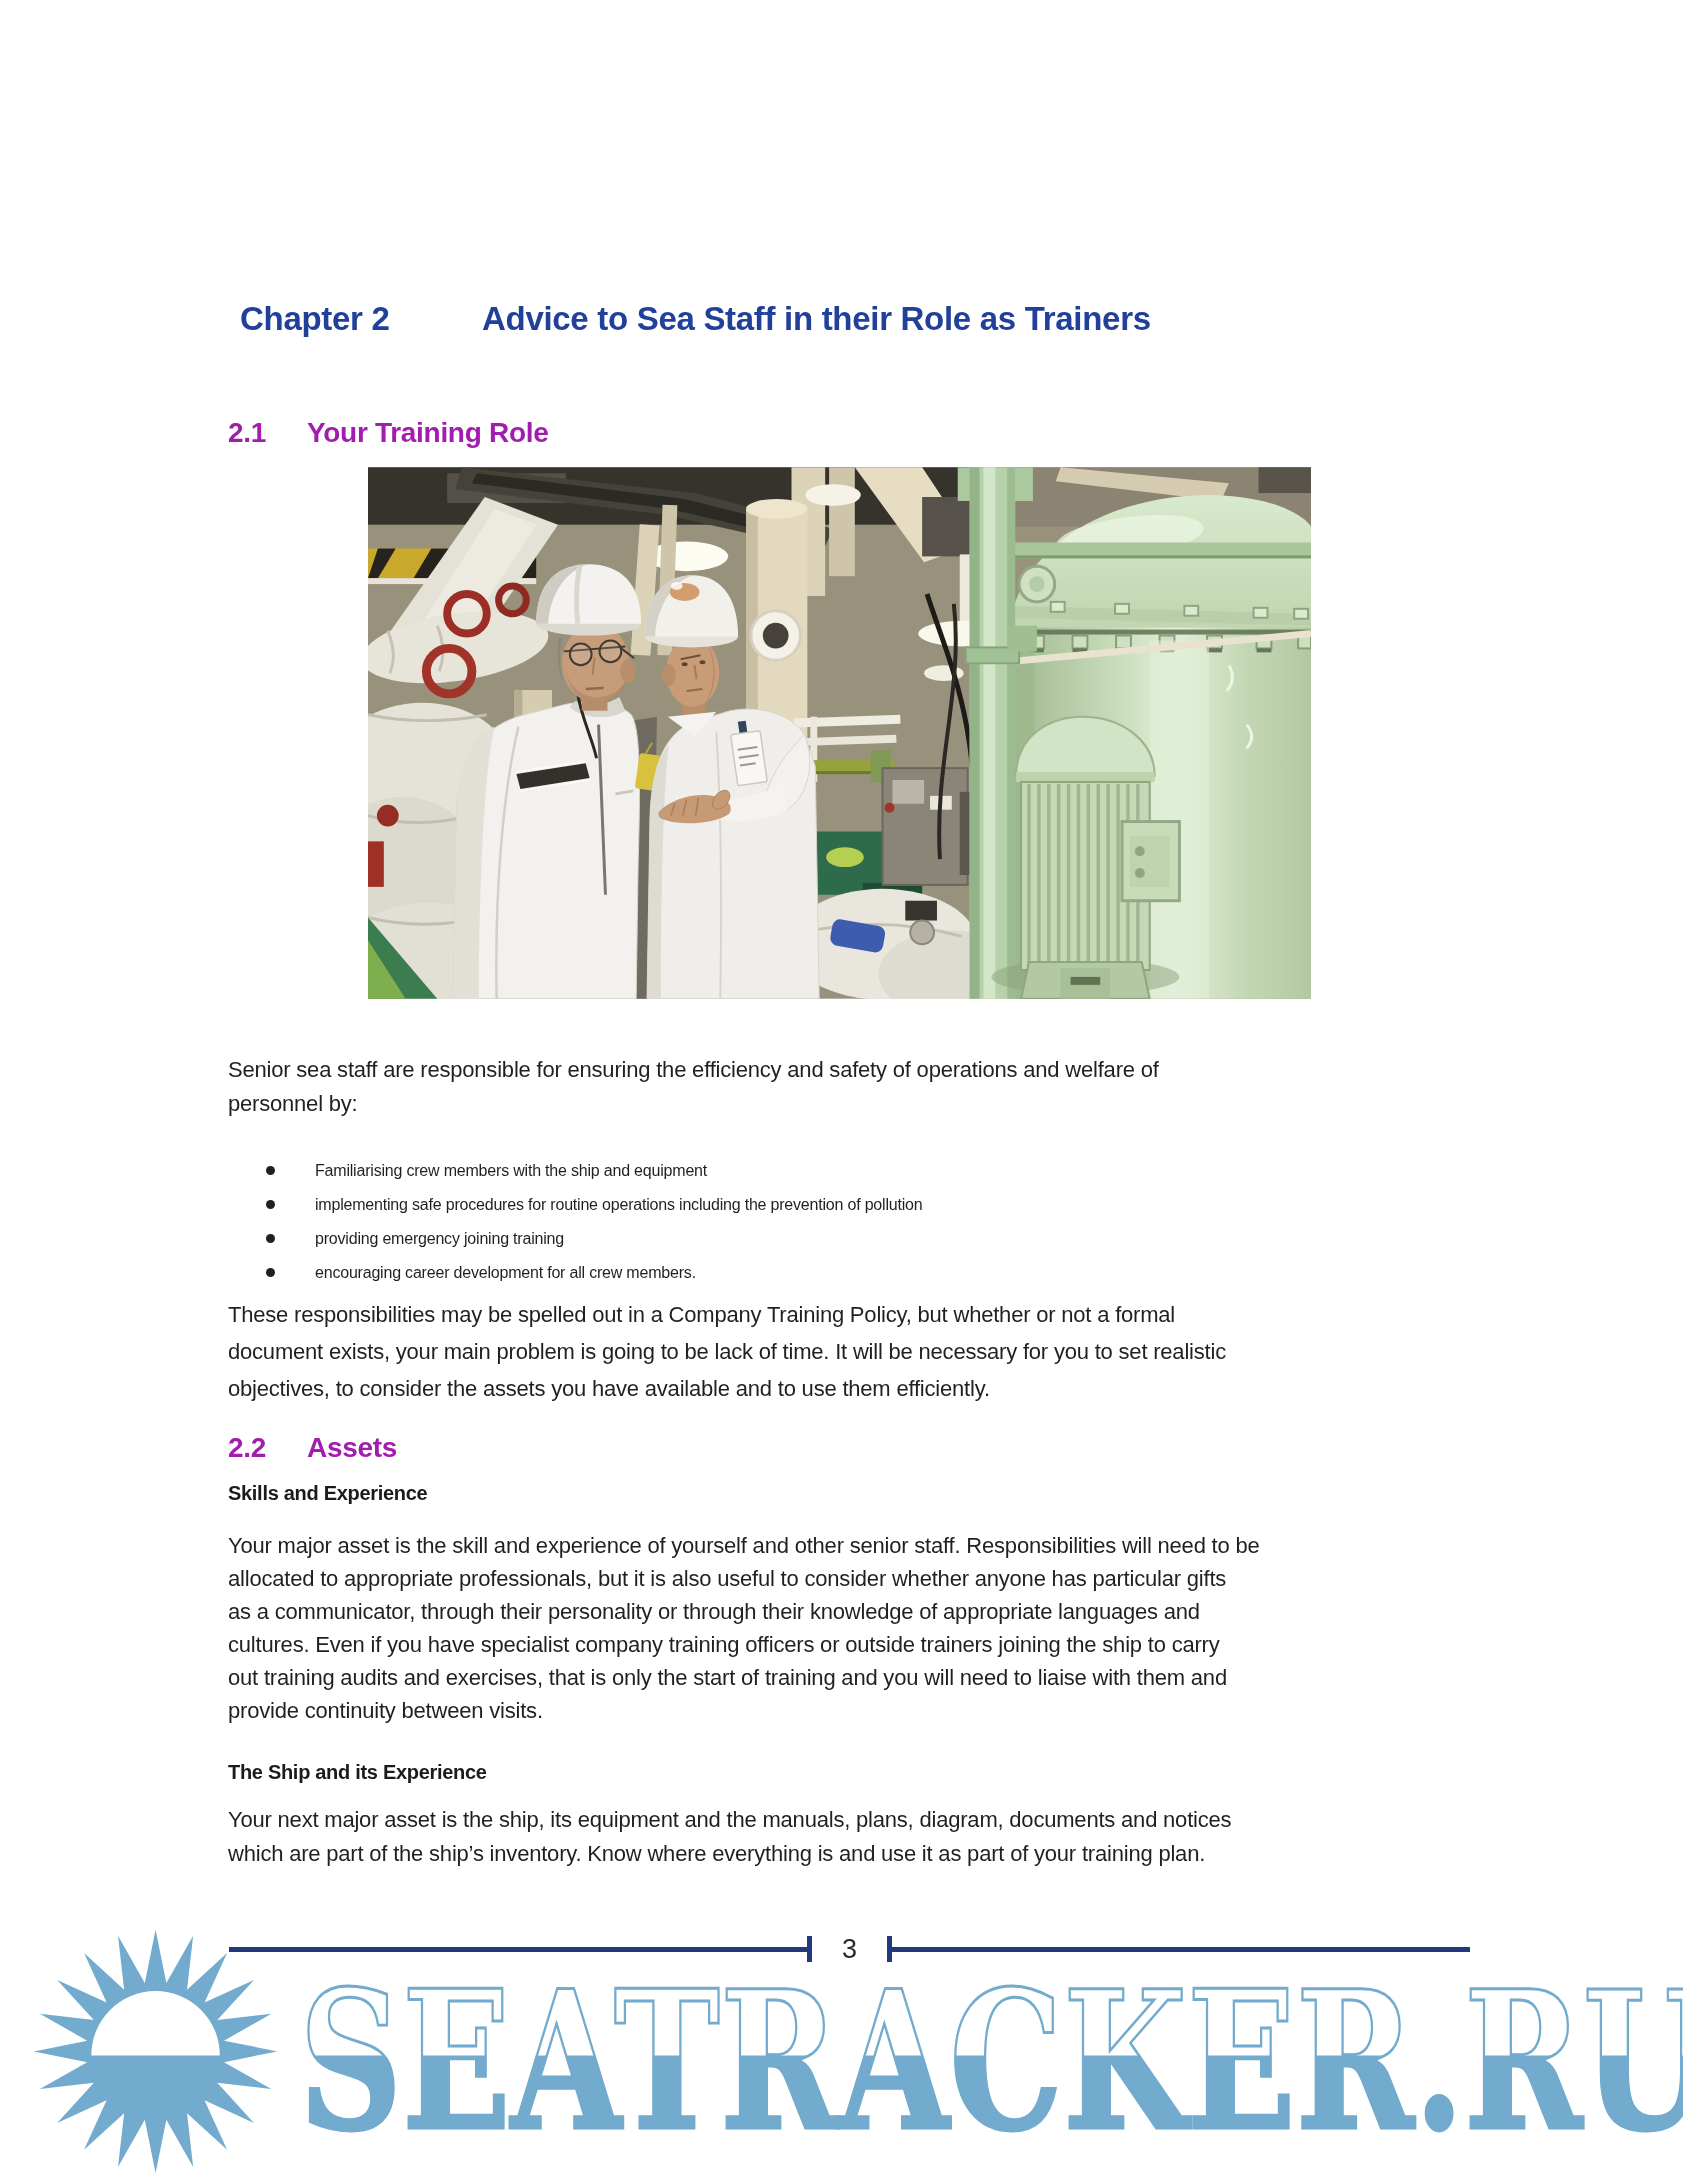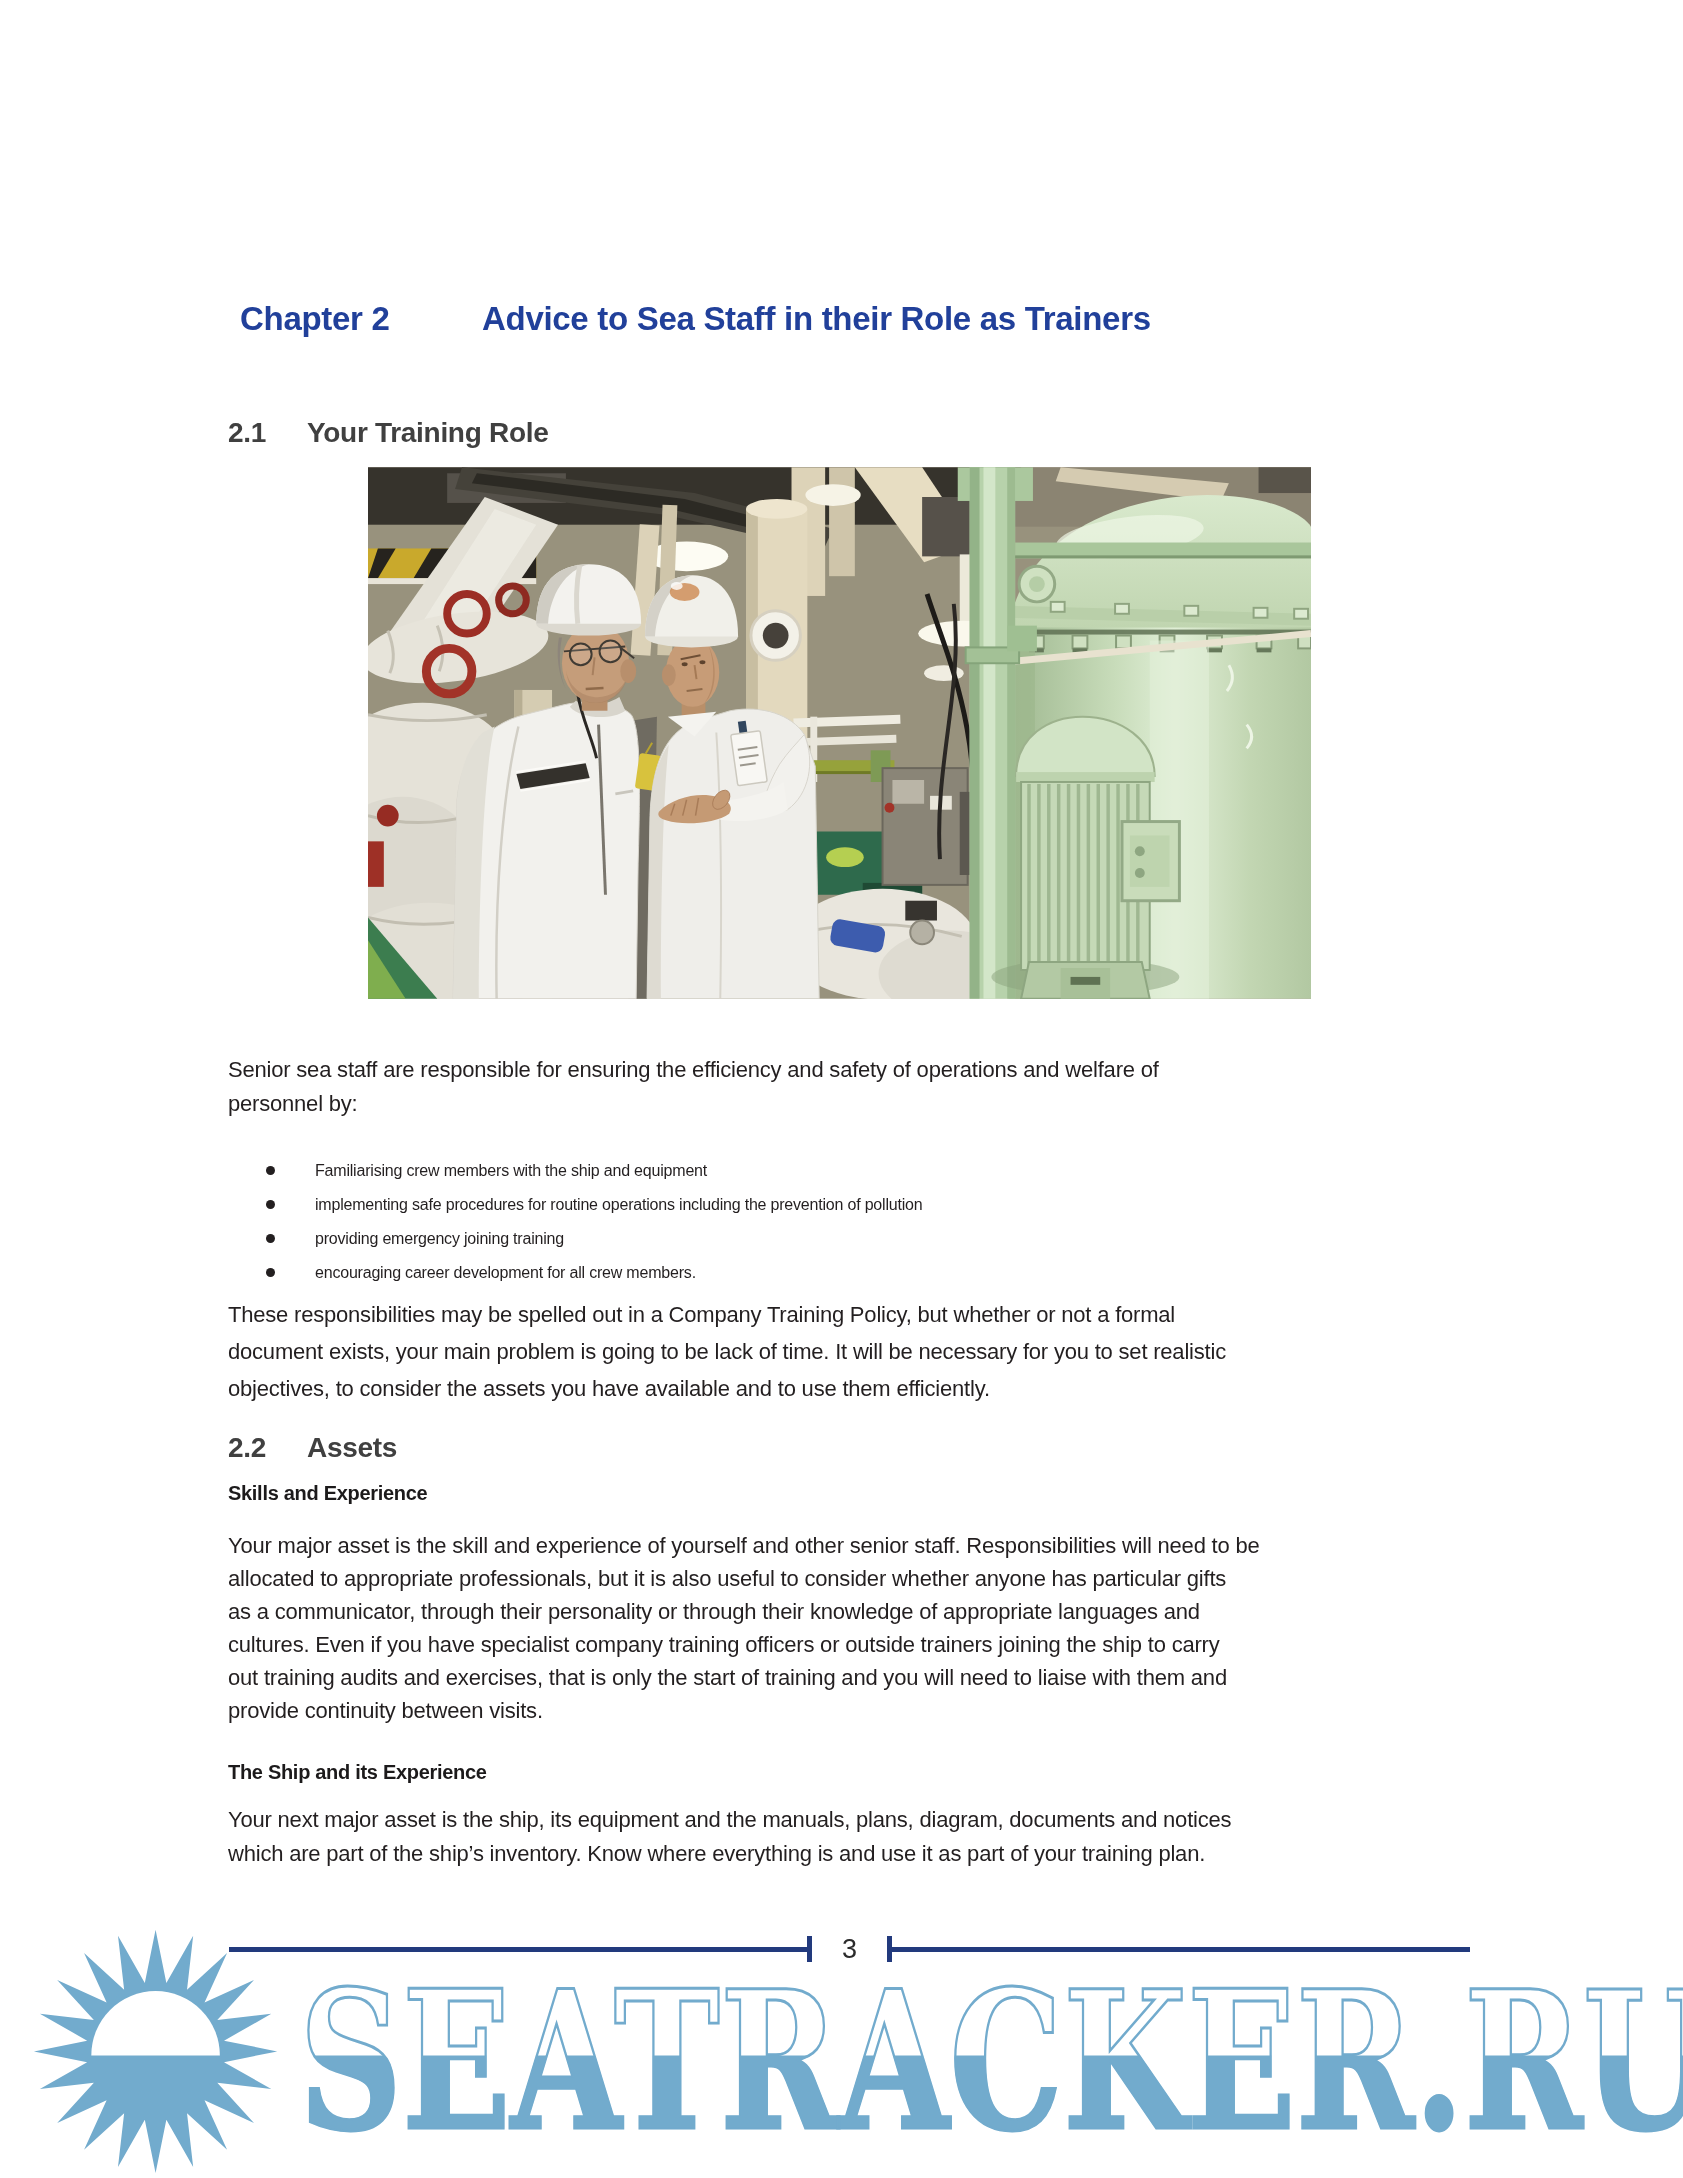--- a/index.html
+++ b/index.html
@@ -9,21 +9,21 @@
   }
   .abs{position:absolute;}
   
   .chapter-heading{
     left:240px;top:300px;display:flex;align-items:baseline;
     font-weight:bold;font-size:33px;color:#21409a;letter-spacing:-0.3px;
   }
   .chapter-heading .h-num{width:242px;flex:0 0 auto;}
   .section-heading{
     display:flex;align-items:baseline;font-weight:bold;font-size:28px;
-    color:#404040;letter-spacing:-0.3px;
+    color:#a21caf;letter-spacing:-0.3px;
   }
   .section-heading .h-num{width:79px;flex:0 0 auto;}
   .sec-21{left:228px;top:417px;}
   .sec-22{left:228px;top:1432px;}
   .sub-heading{
     left:228px;font-weight:bold;font-size:20px;color:#1c1a1b;letter-spacing:-0.3px;
   }
   .sub-skills{top:1482px;}
   .sub-ship{top:1761px;}
   

